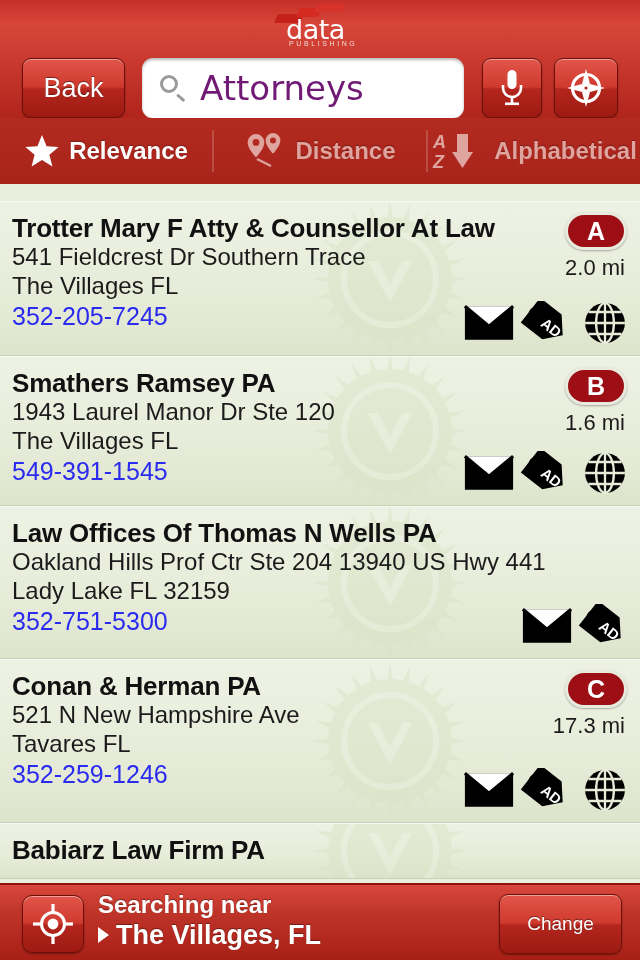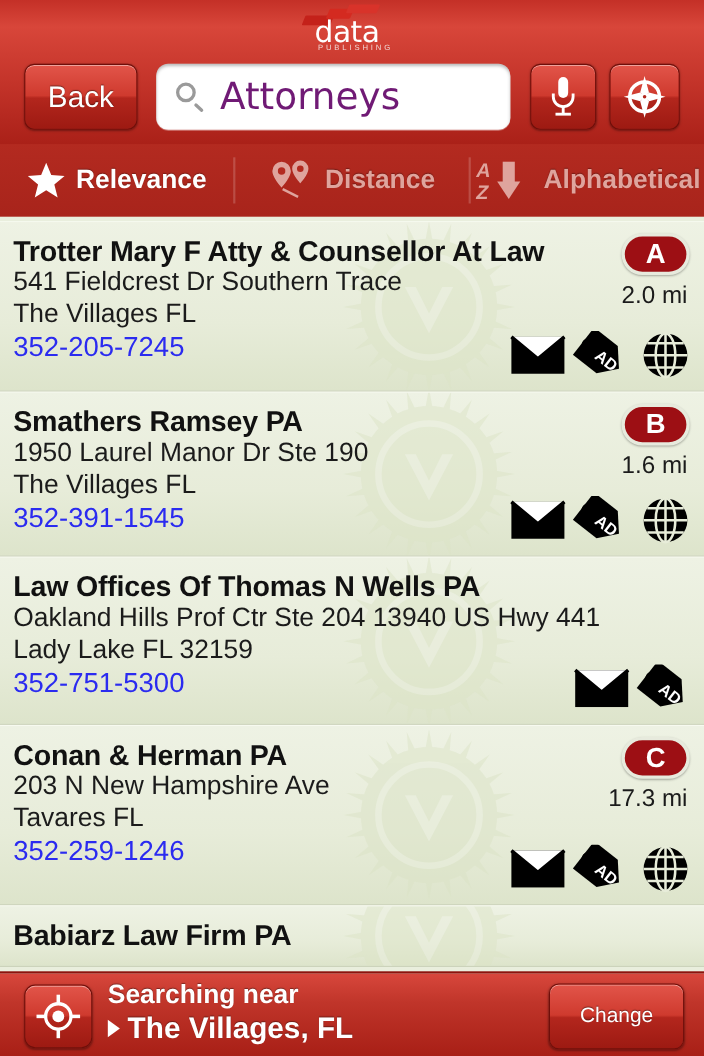--- a/index.html
+++ b/index.html
@@ -70,21 +70,21 @@
     position:absolute;left:19px;top:20px;width:10px;height:3px;background:#9a9a9a;
     transform:rotate(42deg);transform-origin:left center;display:block;border-radius:2px;
   }
   .search-text{font-size:34px;color:#701a75;font-family:"DejaVu Sans",sans-serif;line-height:1;}
 
   .mic-btn{position:absolute;left:482px;top:58px;width:60px;height:60px;}
   .compass-btn{position:absolute;left:554px;top:58px;width:64px;height:60px;}
 
   
   .sortbar{
-    position:absolute;left:0;top:131px;width:640px;height:66px;
+    position:absolute;left:0;top:118px;width:640px;height:66px;
     background:linear-gradient(to bottom,#b32a20 0%,#a8241b 100%);
     display:flex;align-items:center;
   }
   .sorttab{
     flex:1;display:flex;align-items:center;justify-content:center;gap:9px;
     height:66px;cursor:pointer;position:relative;
   }
   .sorttab .lbl{font-size:24px;font-weight:bold;color:#fff;text-shadow:0 -1px 1px rgba(0,0,0,.3);}
   .sorttab.dim .lbl{color:#dfa49d;}
   .sep{width:2px;height:42px;background:rgba(255,255,255,.18);flex:0 0 2px;}
@@ -339,23 +339,23 @@
             <path d="M120.0 35.3 L135.2 24.8 L124.7 40.0 Z"></path>
             <path d="M130.2 47.2 L147.5 41.0 L133.5 52.9 Z"></path>
             <path d="M137.0 61.3 L155.3 59.8 L138.7 67.7 Z"></path>
             <circle cx="80" cy="80" r="62"></circle>
           </g>
           <circle cx="80" cy="80" r="46" fill="none" stroke="#e9eedd" stroke-width="6"></circle>
           <path d="M58 62 L80 104 L102 62 L92 62 L80 86 L68 62 Z" fill="#e9eedd"></path>
         </svg>
         <div class="row-body">
           <div class="name">Smathers Ramsey PA</div>
-          <div class="addr">1950 Laurel Manor Dr Ste 190</div>
+          <div class="addr">1943 Laurel Manor Dr Ste 120</div>
           <div class="addr">The Villages FL</div>
-          <div class="phone">352-391-1545</div>
+          <div class="phone">549-391-1545</div>
         </div>
         <div class="right">
           <div class="badge">B</div>
           <div class="dist">1.6 mi</div>
         </div>
         <div class="actions">
           <svg class="act" viewBox="0 0 48 42">
             <rect x="1" y="5" width="46" height="32" fill="#000"></rect>
             <path d="M1 5 L24 24 L47 5 Z" fill="#fff"></path>
             <path d="M1 5 L24 24 L47 5" fill="none" stroke="#000" stroke-width="3"></path>
@@ -460,21 +460,21 @@
             <path d="M120.0 35.3 L135.2 24.8 L124.7 40.0 Z"></path>
             <path d="M130.2 47.2 L147.5 41.0 L133.5 52.9 Z"></path>
             <path d="M137.0 61.3 L155.3 59.8 L138.7 67.7 Z"></path>
             <circle cx="80" cy="80" r="62"></circle>
           </g>
           <circle cx="80" cy="80" r="46" fill="none" stroke="#e9eedd" stroke-width="6"></circle>
           <path d="M58 62 L80 104 L102 62 L92 62 L80 86 L68 62 Z" fill="#e9eedd"></path>
         </svg>
         <div class="row-body">
           <div class="name">Conan &amp; Herman PA</div>
-          <div class="addr">203 N New Hampshire Ave</div>
+          <div class="addr">521 N New Hampshire Ave</div>
           <div class="addr">Tavares FL</div>
           <div class="phone">352-259-1246</div>
         </div>
         <div class="right">
           <div class="badge">C</div>
           <div class="dist">17.3 mi</div>
         </div>
         <div class="actions">
           <svg class="act" viewBox="0 0 48 42">
             <rect x="1" y="5" width="46" height="32" fill="#000"></rect>

